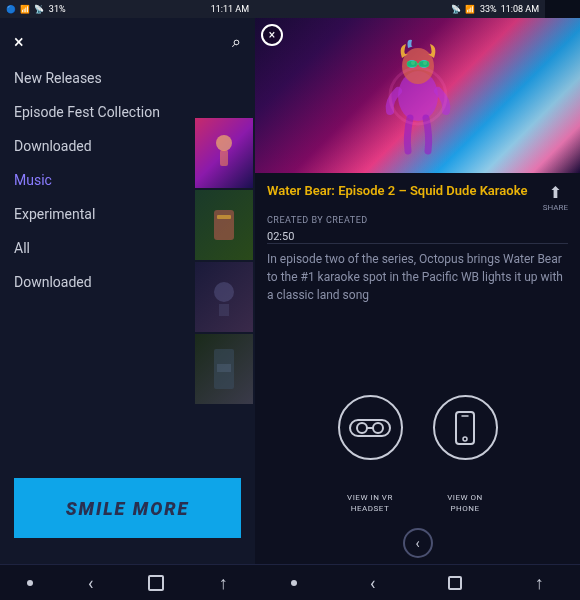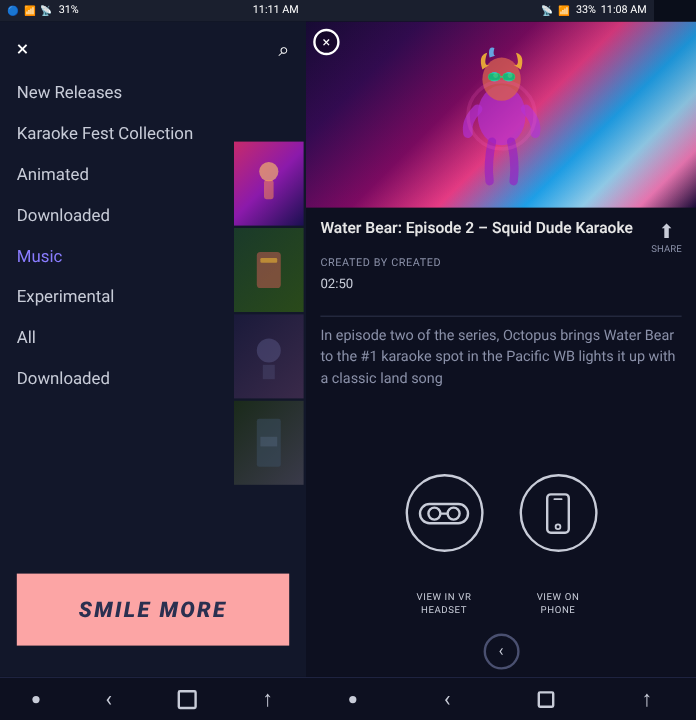--- a/index.html
+++ b/index.html
@@ -97,21 +97,21 @@
     .thumb-4 { background: linear-gradient(135deg, #1a2a1a, #3a3a4a); }
 
     
     .sidebar-bottom {
       padding: 10px 14px;
       margin-top: auto;
     }
 
     .smile-more-area {
       height: 60px;
-      background: #fca5a5;
+      background: #0ea5e9;
       display: flex;
       align-items: center;
       justify-content: center;
       margin-bottom: 8px;
     }
 
     .smile-more-text {
       color: #2a3050;
       font-size: 18px;
       font-weight: 900;
@@ -200,21 +200,21 @@
     }
 
     .video-title-row {
       display: flex;
       align-items: flex-start;
       justify-content: space-between;
       margin-bottom: 3px;
     }
 
     .video-title {
-      color: #e5e5e5;
+      color: #eab308;
       font-size: 13px;
       font-weight: 600;
       flex: 1;
       line-height: 1.3;
       padding-right: 8px;
     }
 
     .share-btn {
       display: flex;
       flex-direction: column;
@@ -237,21 +237,21 @@
     .creator-label {
       color: #8a90a8;
       font-size: 9px;
       margin-bottom: 5px;
       letter-spacing: 0.5px;
     }
 
     .duration-label {
       color: #c8ccd8;
       font-size: 11px;
-      margin-bottom: 20px;
+      margin-bottom: 0;
     }
 
     .divider {
       height: 1px;
       background: #2a2f45;
       margin-bottom: 6px;
     }
 
     .description {
       color: #8a90a8;
@@ -395,22 +395,21 @@
 <div class="main-content">
 
   <div class="sidebar">
     <div class="sidebar-header">
       <span class="close-btn">×</span>
       <span class="search-btn">⌕</span>
     </div>
 
     <div class="sidebar-nav">
       <div class="nav-item">New Releases</div>
-      <div class="nav-item">Karaoke Fest Collection</div>
-      <div class="nav-item">Animated</div>
+      <div class="nav-item">Episode Fest Collection</div>
       <div class="nav-item">Downloaded</div>
       <div class="nav-item active">Music</div>
       <div class="nav-item">Experimental</div>
       <div class="nav-item">All</div>
       <div class="nav-item">Downloaded</div>
     </div>
 
     <div class="sidebar-thumbnails">
       <div class="thumb thumb-1">
         <svg width="30" height="50" viewBox="0 0 30 50">

